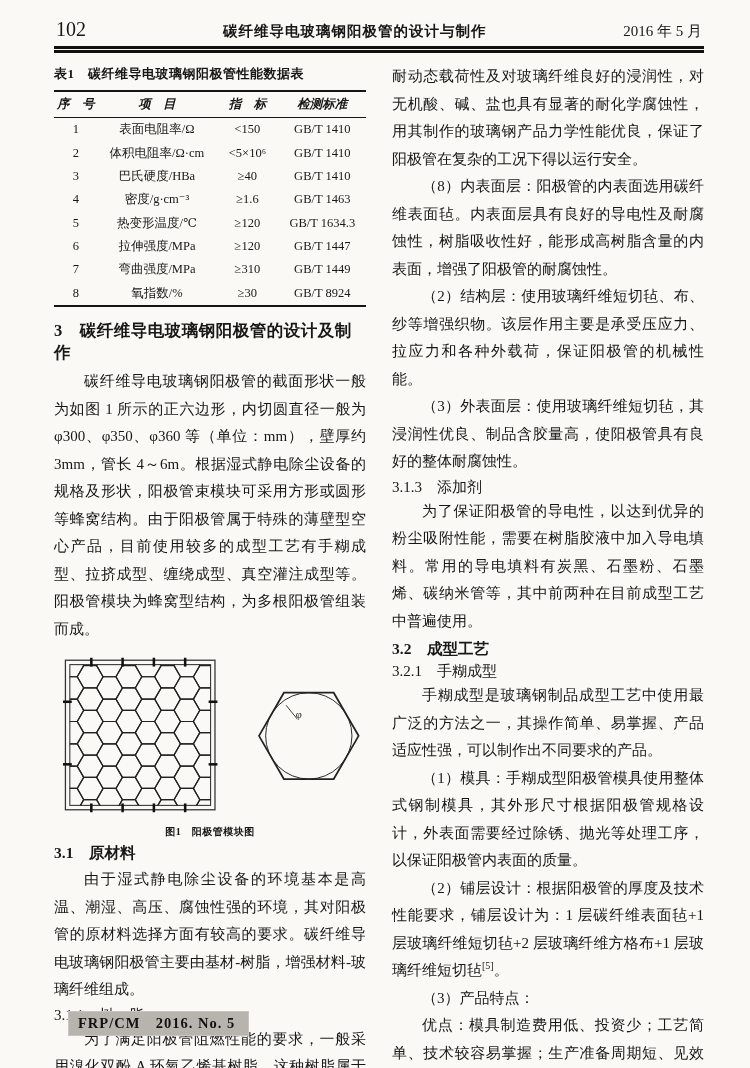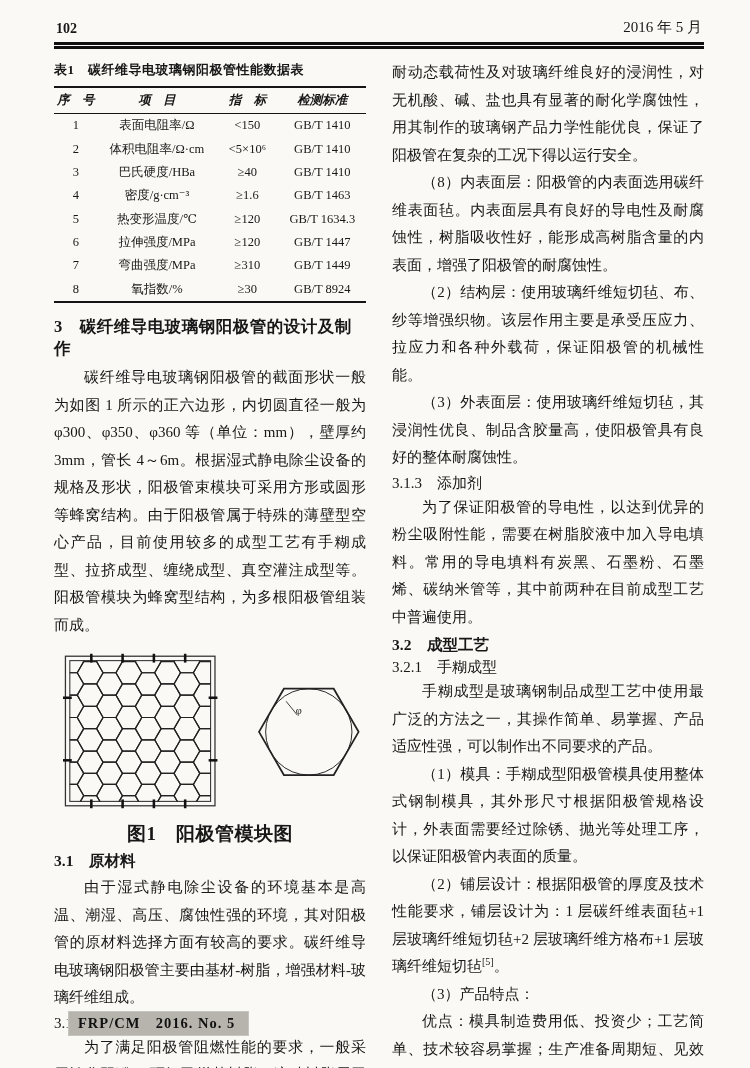--- a/index.html
+++ b/index.html
@@ -8,21 +8,21 @@
     background: #faf9f5;
     color: #171717;
     font-family: "Liberation Serif", "DejaVu Serif", serif;
     position: relative;
     overflow: hidden;
   }
   .page { padding: 16px 46px 0 54px; }
 
   
   .hdr { display: flex; align-items: flex-end; justify-content: space-between; padding: 2px 2px 5px 2px; }
-  .hdr .pageno { font-size: 14px; font-weight: bold; }
+  .hdr .pageno { font-size: 20px; font-weight: normal; }
   .hdr .htitle { font-size: 14.5px; font-weight: bold; letter-spacing: 1px; }
   .hdr .hdate  { font-size: 15px; }
   .hdr-rule { border-top: 3px solid #101010; border-bottom: 3.5px solid #101010; height: 7px; margin-bottom: 10px; }
 
   
   .cols { display: flex; gap: 26px; }
   .col  { width: 312px; }
   .col.right { flex: 1; }
 
   p.body, .blk { font-size: 15px; line-height: 27.5px; text-align: justify; }
@@ -41,40 +41,41 @@
   .c-std { width: 28%; }
 
   
   .h-sec   { font-size: 16.5px; font-weight: bold; margin: 13px 0 4px 0; letter-spacing: .5px; }
   .h-sub   { font-size: 15.5px; font-weight: bold; margin: 4px 0 2px 0; }
   .h-sub3  { font-size: 15px; font-weight: normal; margin: 2px 0 1px 0; }
 
   
   .figure { margin: 8px 0 2px 0; }
   .fig-row { display: flex; align-items: center; gap: 34px; padding-left: 8px; }
-  .fig-caption { text-align: center; font-size: 19px; font-weight: bold; margin-top: 6px; letter-spacing: .5px; }
+  .fig-caption { text-align: center; font-size: 10px; font-weight: bold; margin-top: 6px; letter-spacing: .5px; }
   svg { display: block; }
 
   
   .footer-badge {
     position: absolute; left: 54px; bottom: 32px;
     background: #b7b4ae; color: #111;
     font-size: 14.5px; font-weight: bold;
     padding: 3px 14px 3px 10px; letter-spacing: 1px;
     box-shadow: 0 0 0 1px #c7c5c0 inset;
     margin-left: 14px;
   }
 </style>
 </head>
 <body>
 
 <div class="page">
 
   <div class="hdr">
     <span class="pageno">102</span>
+    <span class="htitle">碳纤维导电玻璃钢阳极管的设计与制作</span>
     <span class="hdate">2016 年 5 月</span>
   </div>
   <div class="hdr-rule"></div>
 
   <div class="cols">
 
     <div class="col left">
 
       <div class="tbl-caption">表1　碳纤维导电玻璃钢阳极管性能数据表</div>
 

